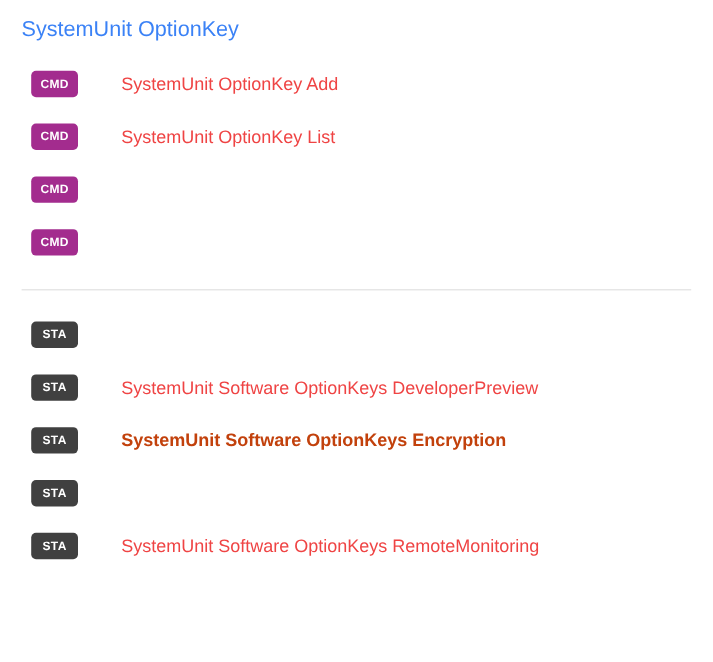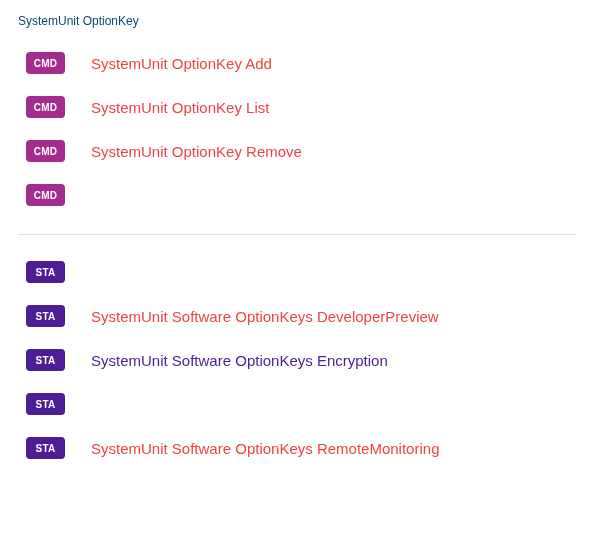--- a/index.html
+++ b/index.html
@@ -10,61 +10,61 @@
     body {
       font-family: -apple-system, BlinkMacSystemFont, "Segoe UI", Arial, sans-serif;
       background: #ffffff;
       padding: 14px 18px;
       width: 594px;
     }
     .section {
       margin-bottom: 28px;
     }
     .section-title {
-      font-size: 12px;
+      font-size: 18px;
       font-weight: 400;
-      color: #0c4a6e;
+      color: #3b82f6;
       margin-bottom: 24px;
     }
     .item-list {
       padding-left: 8px;
     }
     .item {
       display: flex;
       align-items: center;
       margin-bottom: 22px;
     }
     .badge {
       display: inline-flex;
       align-items: center;
       justify-content: center;
       min-width: 39px;
       height: 22px;
       border-radius: 4px;
       font-size: 10px;
       font-weight: 700;
       color: #fff;
-      margin-right: 26px;
+      margin-right: 36px;
       padding: 0 6px;
       letter-spacing: 0.3px;
     }
     .badge-cmd {
       background-color: #a32c8e;
     }
     .badge-sta {
-      background-color: #4c1d95;
+      background-color: #404040;
     }
     .item-label {
       font-size: 15px;
       color: #ef4444;
       font-weight: 400;
     }
     .item-label.bold {
-      font-weight: 400;
-      color: #4c1d95;
+      font-weight: 700;
+      color: #c2410c;
     }
     .divider {
       border: none;
       border-top: 1px solid #e0e0e0;
       margin: 8px 0 26px 0;
     }
   </style>
 </head>
 <body>
 
@@ -74,21 +74,20 @@
     <div class="item">
       <span class="badge badge-cmd">CMD</span>
       <span class="item-label">SystemUnit OptionKey Add</span>
     </div>
     <div class="item">
       <span class="badge badge-cmd">CMD</span>
       <span class="item-label">SystemUnit OptionKey List</span>
     </div>
     <div class="item">
       <span class="badge badge-cmd">CMD</span>
-      <span class="item-label">SystemUnit OptionKey Remove</span>
     </div>
     <div class="item">
       <span class="badge badge-cmd">CMD</span>
     </div>
   </div>
 </div>
 
 <hr class="divider">
 
 <div class="section">

